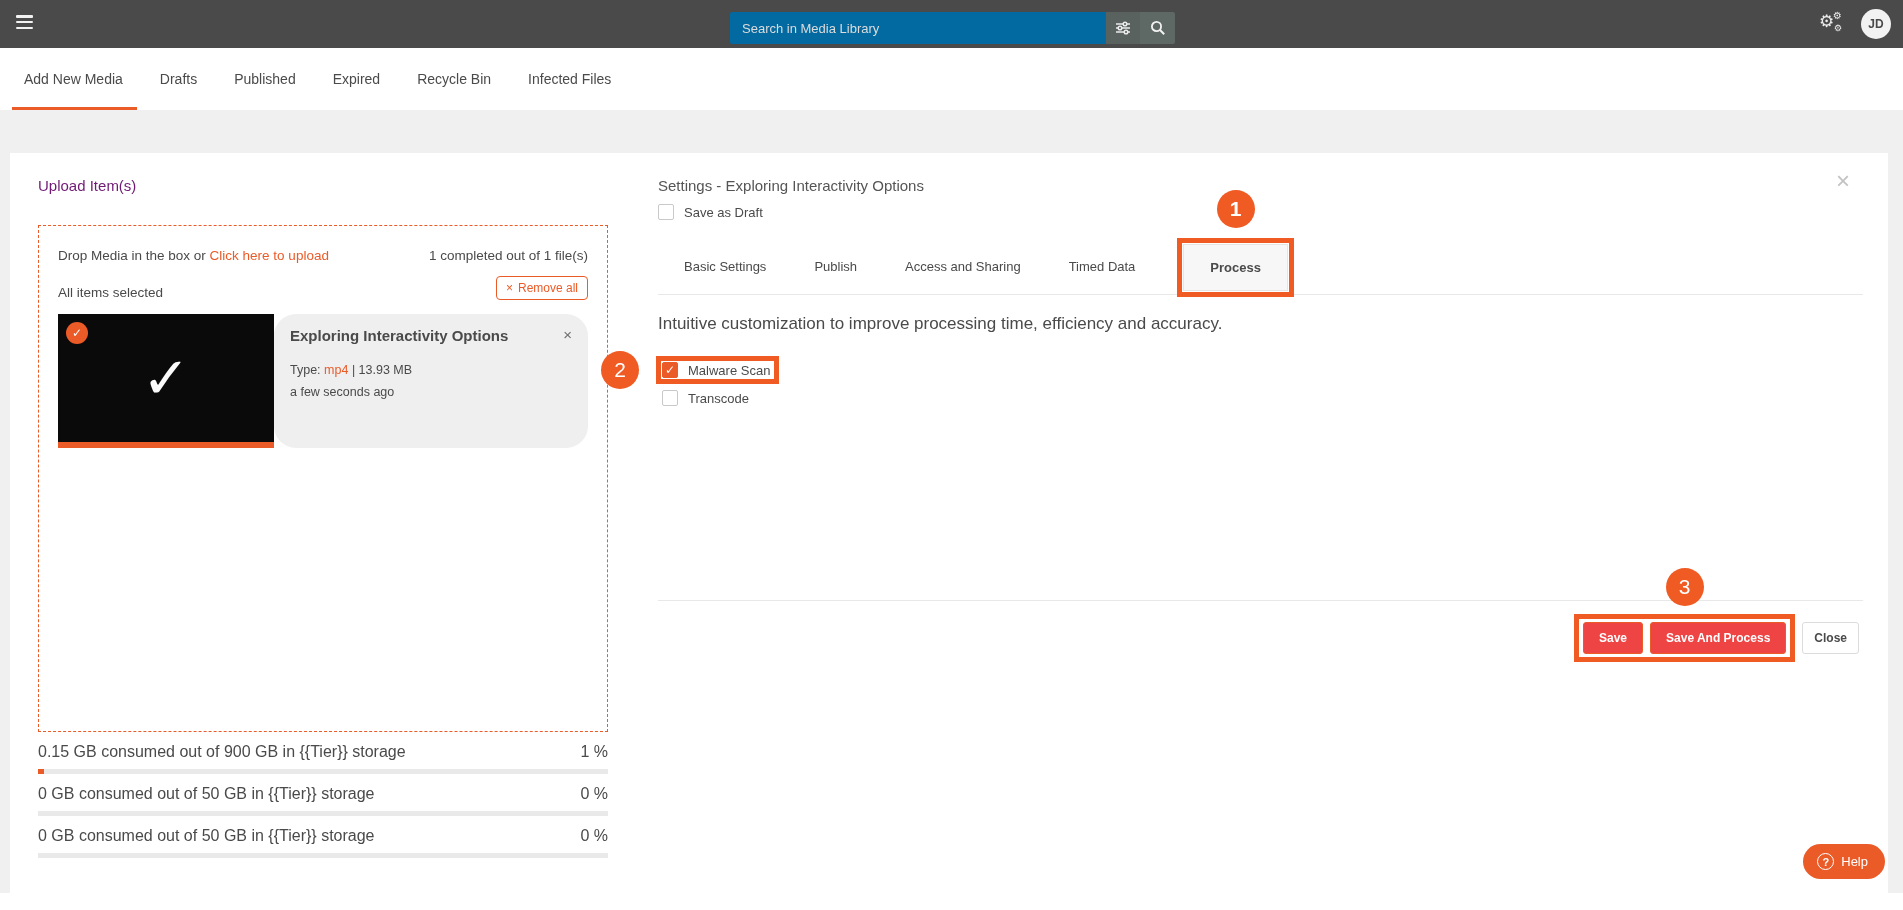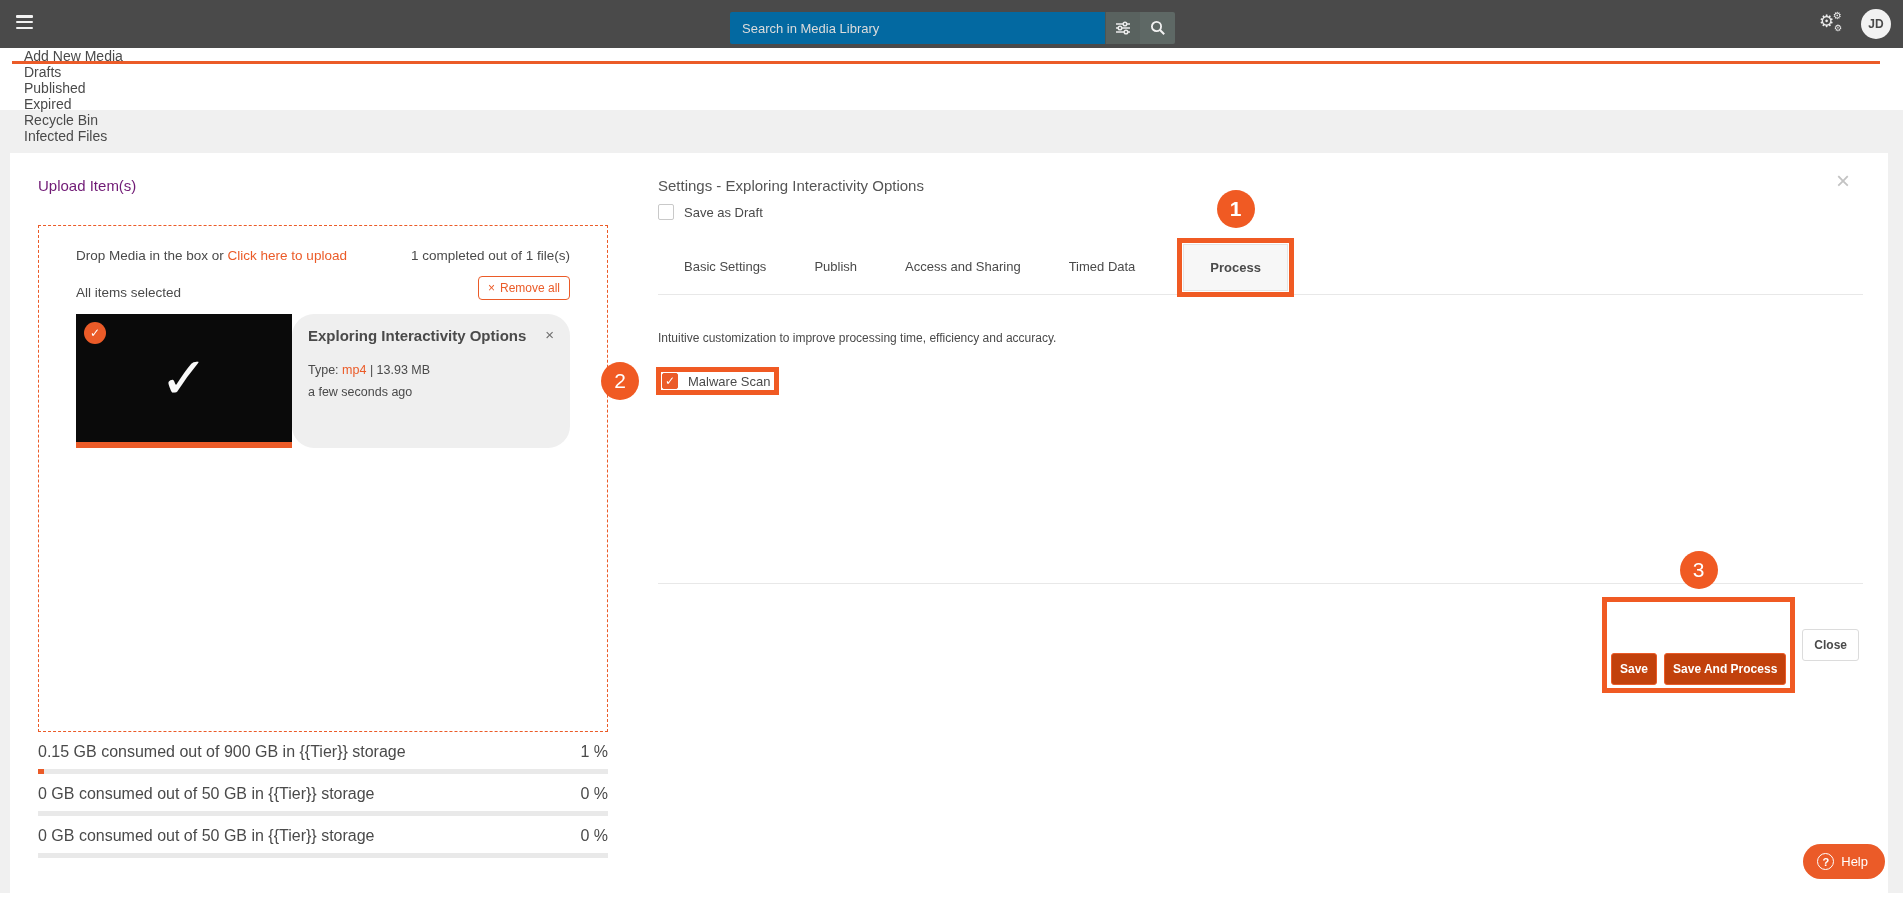--- a/index.html
+++ b/index.html
@@ -19,33 +19,33 @@
   .seg-search { background:#5e6865; }
   .header-right { position:absolute; right:12px; top:0; height:48px; display:flex; align-items:center; gap:16px; }
   .gears { color:#ececec; position:relative; width:26px; height:26px; cursor:pointer; }
   .gears .g1 { position:absolute; left:0; top:2px; font-size:17px; line-height:17px; }
   .gears .g2 { position:absolute; left:14px; top:0px; font-size:10px; line-height:10px; }
   .gears .g3 { position:absolute; left:15px; top:13px; font-size:9px; line-height:9px; }
   .avatar { width:30px; height:30px; border-radius:50%; background:#f2f2f2; color:#4a4a4a;
     display:flex; align-items:center; justify-content:center; font-size:12px; font-weight:bold; cursor:pointer; }
 
   
-  .nav-tabs { height:62px; background:#ffffff; display:flex; align-items:stretch; padding-left:24px;flex-direction:column; }
+  .nav-tabs { height:62px; background:#ffffff; display:flex; align-items:stretch; padding-left:24px; }
   .nav-tab { position:relative; display:flex; align-items:center; margin-right:37px; font-size:14px;
     color:#4a4a4a; cursor:pointer; white-space:nowrap; }
   .nav-tab.active::after { content:""; position:absolute; left:-12px; right:-14px; bottom:0; height:3px; background:#eb5b28; }
 
   
   .page-body { background:#f0f0f0; padding:43px 15px 0 10px; height:783px; }
   .card { background:#ffffff; height:740px; display:flex; }
 
   
   .upload-panel { width:626px; padding:24px 0 0 28px; flex-shrink:0; }
   .upload-title { font-size:15px; font-weight:400; color:#701a75; line-height:18px; }
-  .dropzone { margin-top:30px; width:570px; height:507px; border:1px dashed #eb5b28; padding:0 37px; }
+  .dropzone { margin-top:30px; width:570px; height:507px; border:1px dashed #eb5b28; padding:0 19px; }
   .drop-row { margin-top:22px; display:flex; justify-content:space-between; align-items:baseline; font-size:13.5px; }
   .drop-link { color:#eb5b28; cursor:pointer; }
   .select-row { margin-top:13px; display:flex; justify-content:space-between; align-items:flex-end; font-size:13.5px; }
   .remove-all-btn { border:1px solid #eb5b28; background:#fff; color:#eb5b28; font-size:12px;
     padding:4px 9px; border-radius:4px; cursor:pointer; display:flex; align-items:center; gap:5px; font-family:inherit; }
   .file-item { margin-top:14px; display:flex; height:134px; }
   .thumb { position:relative; width:216px; height:134px; background:#0a0a0a; flex-shrink:0; }
   .thumb-check-badge { position:absolute; left:8px; top:8px; width:22px; height:22px; border-radius:50%;
     background:#eb5b28; color:#fff; display:flex; align-items:center; justify-content:center; font-size:12px; font-weight:bold; }
   .thumb-bigcheck { position:absolute; left:0; top:0; right:0; bottom:6px; display:flex; align-items:center;
@@ -80,29 +80,29 @@
   .s-tab { font-size:13px; color:#4a4a4a; margin-right:48px; cursor:pointer; padding:20px 0; white-space:nowrap; }
   .s-tab.active { position:relative; font-weight:bold; background:#f7f7f7; border:1px solid #e5e5e5;
     padding:15px 26px; margin-right:0; margin-bottom:-1px; }
   .anno-box { position:absolute; border:5px solid #f05a23; pointer-events:none; }
   .anno-badge { position:absolute; width:38px; height:38px; border-radius:50%; background:#f05a23; color:#fff;
     display:flex; align-items:center; justify-content:center; font-size:21px; z-index:5; pointer-events:none; }
   .badge-1 { top:-55px; left:50%; transform:translateX(-50%); }
   .badge-2 { left:-57px; top:50%; transform:translateY(-50%); }
   .badge-3 { top:-54px; left:50%; transform:translateX(-50%); }
 
-  .process-desc { margin-top:36px; font-size:12px; color:#4a4a4a; }
+  .process-desc { margin-top:19px; font-size:17px; color:#4a4a4a; }
   .option-row { display:flex; align-items:center; gap:10px; font-size:13px; }
   .malware-row { position:relative; margin-top:24px; width:fit-content; padding:4px 7px 4px 4px; }
   .transcode-row { margin-top:4px; padding-left:4px; height:24px; }
   .footer-divider { margin-top:190px; border-top:1px solid #e8e8e8; width:100%; }
   .footer-btns { margin-top:21px; display:flex; justify-content:flex-end; align-items:center; padding-right:4px; }
   .save-group { position:relative; display:flex; gap:7px; }
-  .btn-orange { background:#c2410c; border:1px solid #eb5b28; color:#fff; font-size:12px; font-weight:bold;
-    padding:8px 8px; border-radius:3px; cursor:pointer; font-family:inherit;margin-top:48px; }
+  .btn-orange { background:#ef4444; border:1px solid #eb5b28; color:#fff; font-size:12px; font-weight:bold;
+    padding:8px 15px; border-radius:3px; cursor:pointer; font-family:inherit; }
   .btn-close { background:#fff; border:1px solid #dcdcdc; color:#4a4a4a; font-size:12px; font-weight:bold;
     padding:8px 11px; border-radius:3px; margin-left:16px; cursor:pointer; font-family:inherit; }
 
   .help-btn { position:fixed; right:18px; bottom:31px; background:#eb5b28; color:#fff; border:none;
     border-radius:20px; padding:9px 17px 9px 14px; display:flex; align-items:center; gap:7px; font-size:13px;
     cursor:pointer; font-family:inherit; }
   .help-q { width:17px; height:17px; border:1.5px solid #fff; border-radius:50%; display:flex;
     align-items:center; justify-content:center; font-size:11px; font-weight:bold; }
 </style>
 </head>
@@ -254,20 +254,24 @@
 
       <div class="process-desc">Intuitive customization to improve processing time, efficiency and accuracy.</div>
 
       <div class="option-row malware-row">
         <span class="cb checked">✓</span>
         <span>Malware Scan</span>
         <span class="anno-box" style="left:-2px; top:-2px; right:-2px; bottom:-2px;"></span>
         <span class="anno-badge badge-2">2</span>
       </div>
 
+      <div class="option-row transcode-row">
+        <span class="cb"></span>
+        <span>Transcode</span>
+      </div>
 
       <div class="footer-divider"></div>
 
       <div class="footer-btns">
         <div class="save-group">
           <button class="btn-orange">Save</button>
           <button class="btn-orange">Save And Process</button>
           <span class="anno-box" style="left:-9px; top:-8px; right:-9px; bottom:-8px;"></span>
           <span class="anno-badge badge-3">3</span>
         </div>

